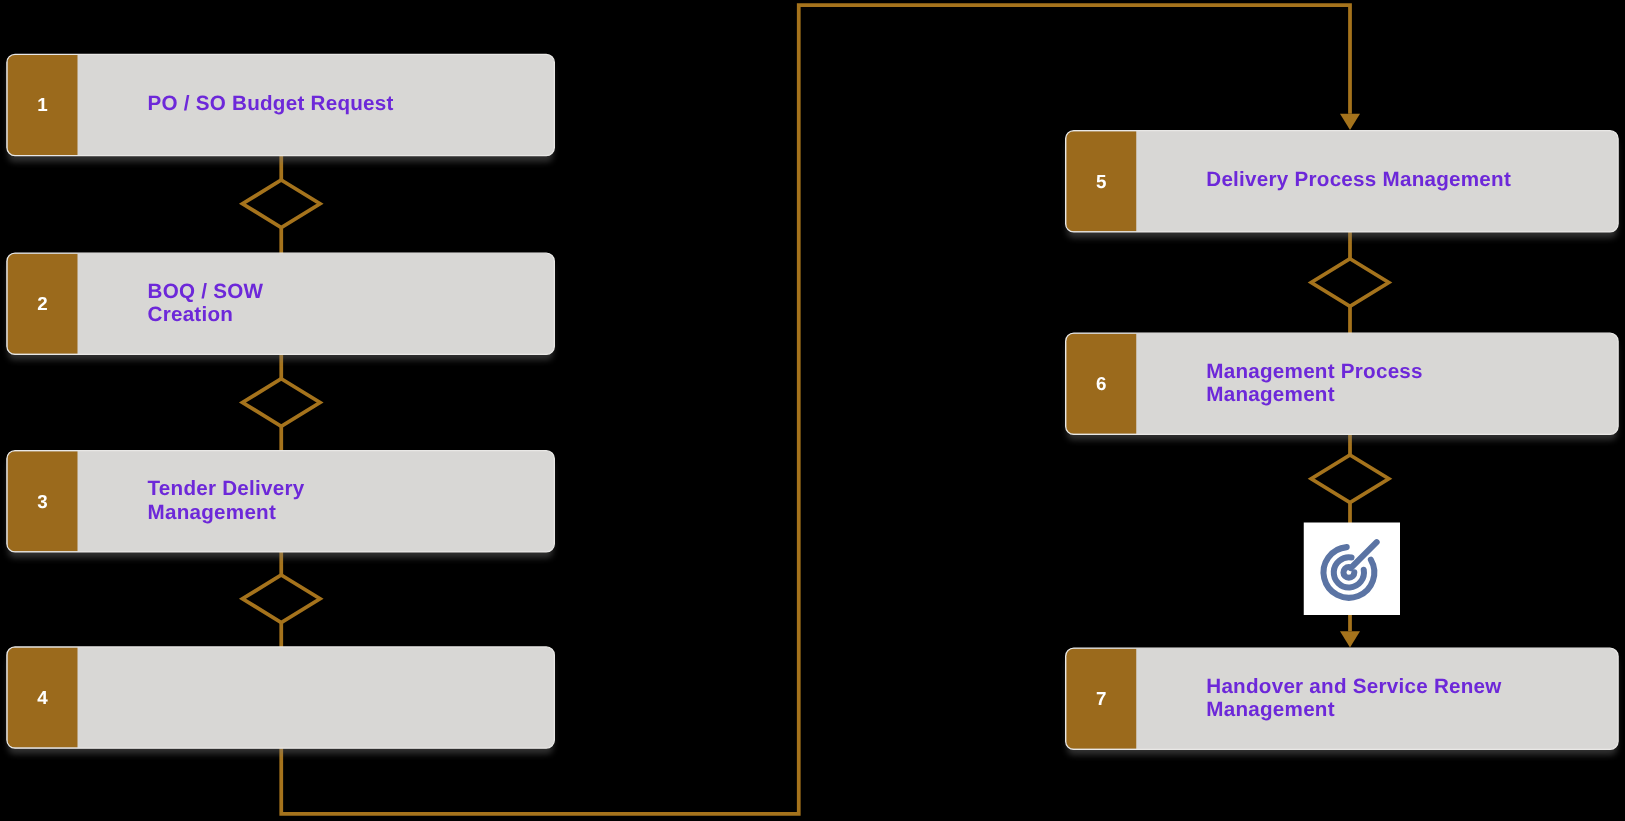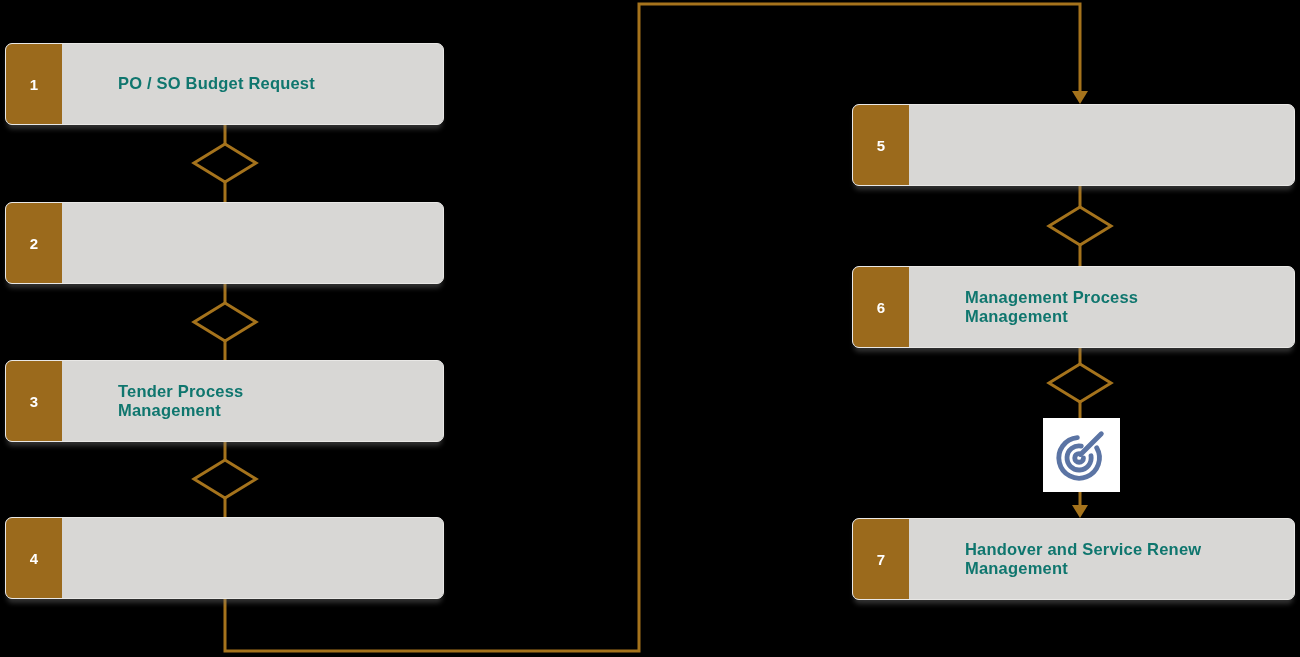--- a/index.html
+++ b/index.html
@@ -21,21 +21,21 @@
   .box-right{left:852px;width:443px;height:82px;}
   .b1{top:43px}.b2{top:202px}.b3{top:360px}.b4{top:517px}
   .b5{top:104px}.b6{top:266px}.b7{top:518px}
   .tab{
     flex:0 0 56px;background:#9b6a1c;color:#fff;
     display:flex;align-items:center;justify-content:center;
     font-size:15px;font-weight:bold;
   }
   .title{
     flex:1;display:flex;align-items:center;
-    padding-left:56px;color:#0f766e;font-size:16.5px;font-weight:bold;
+    padding-left:56px;color:#6d28d9;font-size:16.5px;font-weight:bold;
     white-space:pre-line;line-height:1.16;letter-spacing:.2px;
   }
   .goal-box{
     position:absolute;left:1043px;top:418px;width:77px;height:74px;
     background:#fff;display:flex;align-items:center;justify-content:center;
   }
   .goal-box svg{display:block;}
   .goal-stroke{fill:none;stroke:#5b74a4;stroke-width:5;stroke-linecap:round;}
 </style>
 </head>
@@ -68,40 +68,43 @@
     <div class="tab">
       <span>1</span>
     </div>
     <div class="title">PO / SO Budget Request</div>
   </div>
 
   <div class="box box-left b2">
     <div class="tab">
       <span>2</span>
     </div>
+    <div class="title">BOQ / SOW
+Creation</div>
   </div>
 
   <div class="box box-left b3">
     <div class="tab">
       <span>3</span>
     </div>
-    <div class="title">Tender Process
+    <div class="title">Tender Delivery
 Management</div>
   </div>
 
   <div class="box box-left b4">
     <div class="tab">
       <span>4</span>
     </div>
   </div>
 
   <div class="box box-right b5">
     <div class="tab">
       <span>5</span>
     </div>
+    <div class="title">Delivery Process Management</div>
   </div>
 
   <div class="box box-right b6">
     <div class="tab">
       <span>6</span>
     </div>
     <div class="title">Management Process
 Management</div>
   </div>
 

